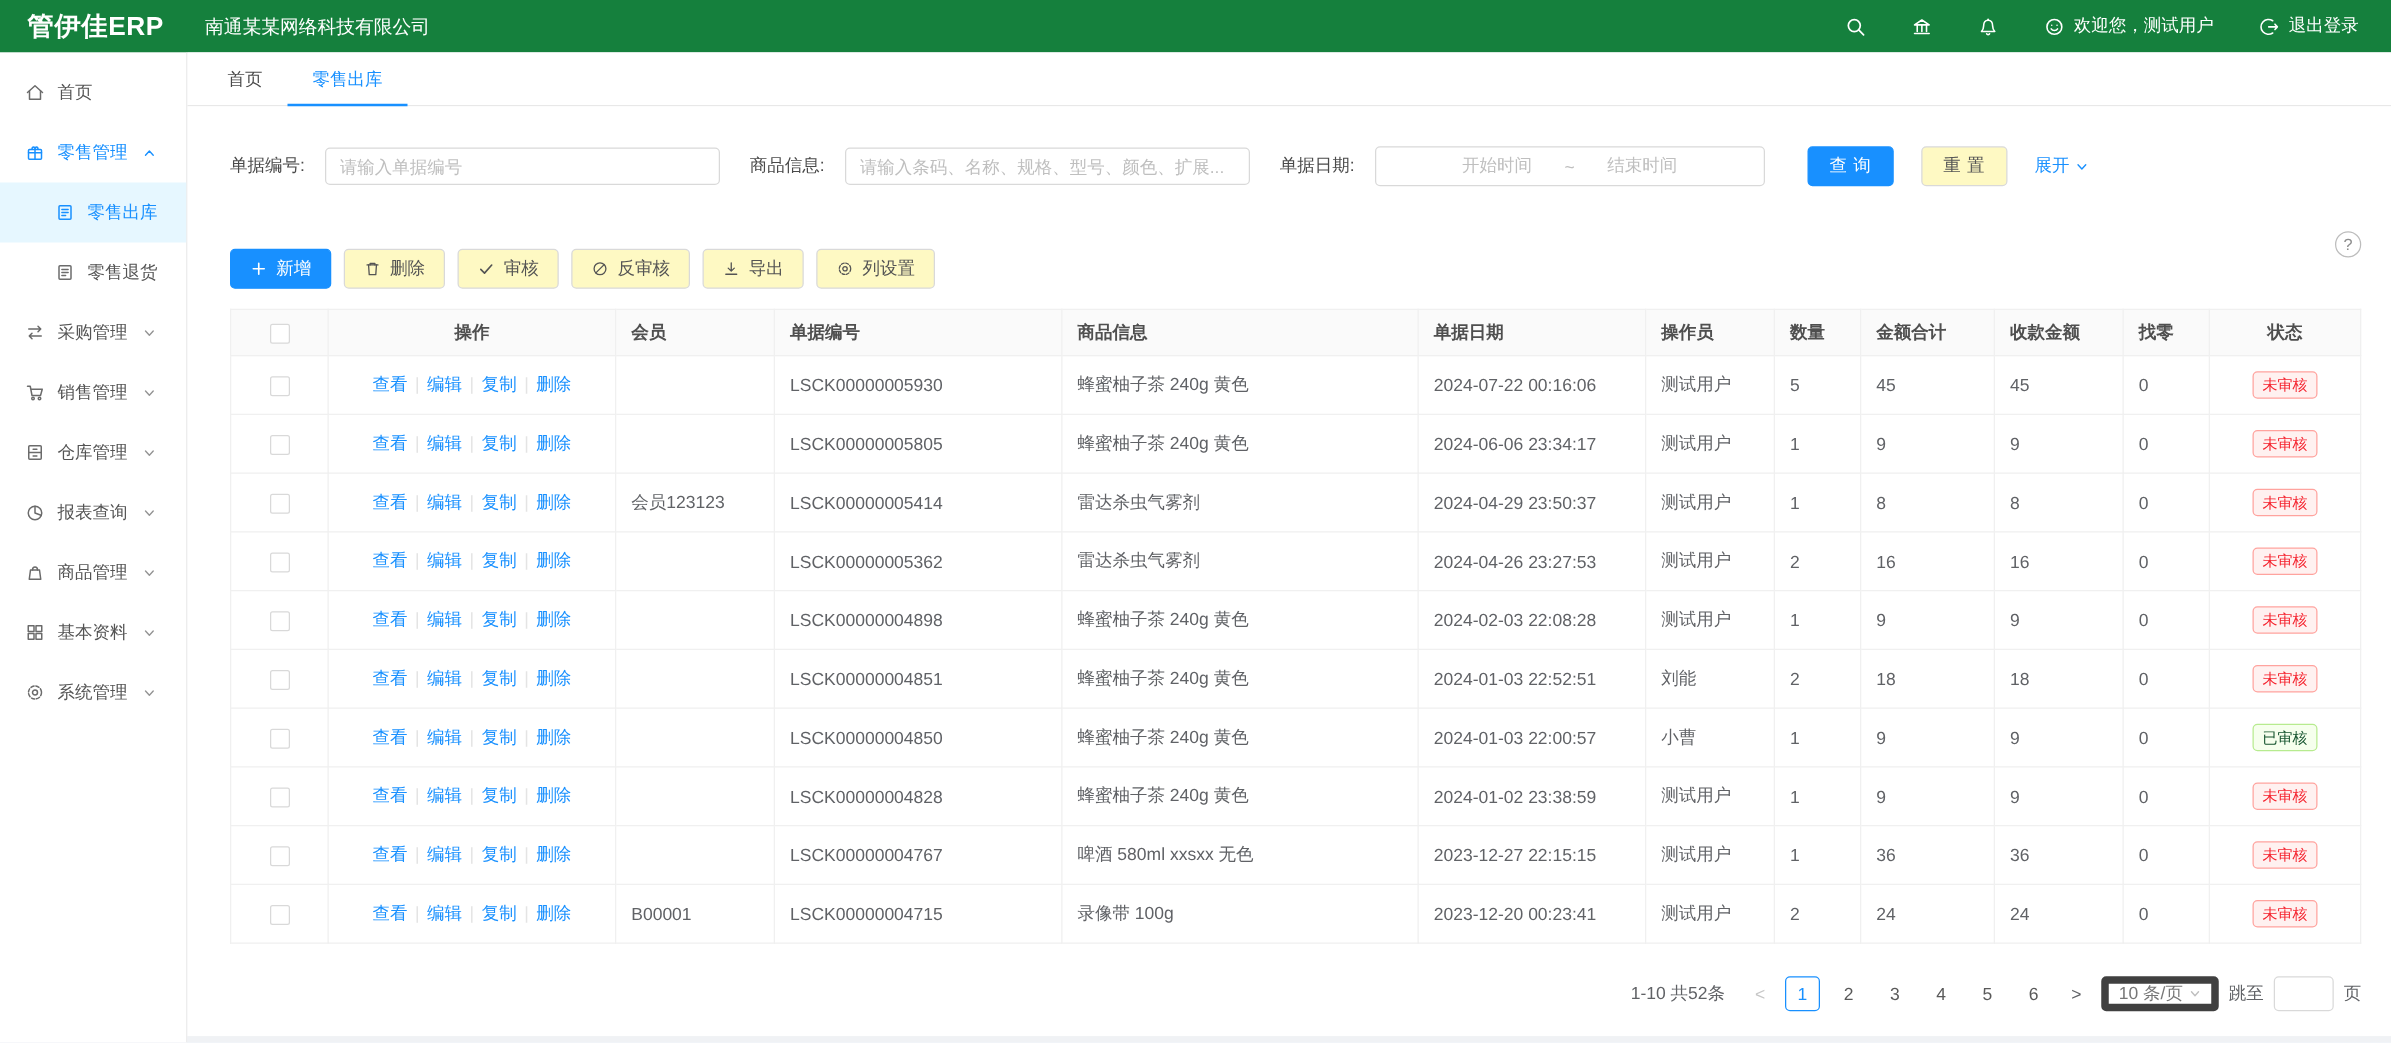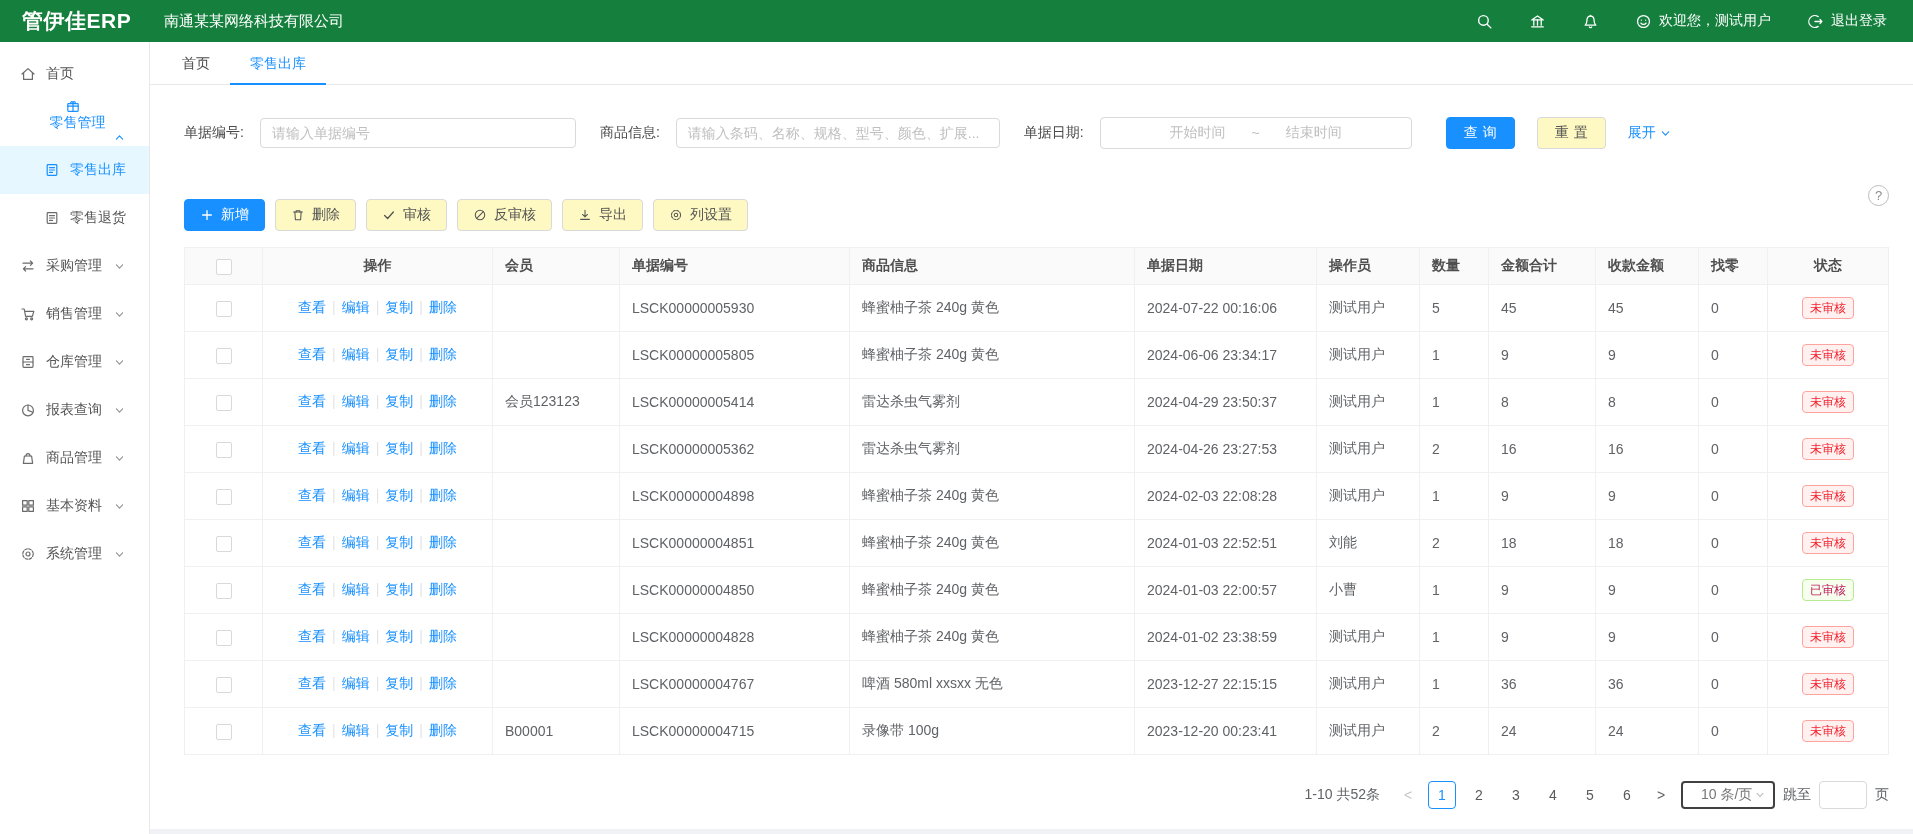--- a/index.html
+++ b/index.html
@@ -17,21 +17,21 @@
   .icn { display:inline-flex; }
   .icn svg { width:100%; height:100%; }
 
   
   .body-row { flex:1; display:flex; min-height:0; }
   .sidebar { width:150px; background:#fff; border-right:1px solid #e8e8e8; padding-top:8px; flex-shrink:0; }
   .side-item { height:48px; display:flex; align-items:center; padding:0 14px 0 20px; color:#545454; cursor:pointer; }
   .side-item .icn { width:16px; height:16px; margin-right:10px; color:#6b6b6b; }
   .side-item .lbl { flex:0 1 auto; }
   .side-item .chev { margin-left:auto; width:11px; height:11px; color:#949494; }
-  .side-item.blue, .side-item.blue .icn { color:#1890ff;flex-direction:column; }
+  .side-item.blue, .side-item.blue .icn { color:#1890ff; }
   .side-item.sub { padding-left:44px; }
   .side-item.active { background:#e6f7ff; color:#1890ff; }
   .side-item.active .icn { color:#1890ff; }
 
   .main { flex:1; display:flex; flex-direction:column; min-width:0; background:#f0f2f5; }
   .tabbar { height:43px; background:#fff; border-bottom:1px solid #e8e8e8; display:flex; padding-left:12px; flex-shrink:0; }
   .tab { height:43px; line-height:42px; padding:0 20px; color:#4a4a4a; position:relative; cursor:pointer; }
   .tab.active { color:#1890ff; }
   .tab.active::after { content:""; position:absolute; left:0; right:0; bottom:0; height:2px; background:#1890ff; }
 
@@ -67,32 +67,32 @@
   th, td { border:1px solid #f0f0f0; font-weight:normal; }
   th { height:37px; background:#fafafa; color:#4f4f4f; font-weight:600; padding:0 12px; text-align:left; }
   td { height:47px; color:#606266; padding:0 12px; overflow:hidden; white-space:nowrap; }
   th.c, td.c { text-align:center; padding:0 4px; }
   .cb { display:inline-block; width:16px; height:16px; border:1px solid #d9d9d9; border-radius:2px;
     background:#fff; vertical-align:middle; cursor:pointer; }
   .link { color:#1890ff; cursor:pointer; }
   .sep { color:#e4e4e4; margin:0 6px; }
   .badge { display:inline-block; font-size:12px; line-height:18px; padding:1px 7px; border-radius:4px; }
   .badge-red   { color:#f5222d; background:#fff1f0; border:1px solid #ffa39e; }
-  .badge-green { color:#be185d; background:#f6ffed; border:1px solid #b7eb8f; }
+  .badge-green { color:#14532d; background:#f6ffed; border:1px solid #b7eb8f; }
 
   
   .pager { margin-top:26px; display:flex; justify-content:flex-end; align-items:center; gap:8px; color:#606266; }
   .pg-total { margin-right:8px; }
   .pg-arrow { min-width:24px; height:28px; display:flex; align-items:center; justify-content:center; cursor:pointer; font-size:14px; }
   .pg-arrow.disabled { color:#c6c6c6; cursor:default; }
   .pg-num { min-width:28px; height:28px; line-height:26px; text-align:center; border:1px solid transparent;
     border-radius:4px; color:#595959; cursor:pointer; }
   .pg-num.current { border-color:#1890ff; color:#1890ff; background:#fff; }
-  .pg-size { width:94px; height:28px; border:2px solid #404040; border-radius:4px; display:flex;
-    align-items:center; justify-content:space-between; padding:0 8px 0 18px; color:#777; cursor:pointer; }
+  .pg-size { width:94px; height:28px; border:6px solid #404040; border-radius:4px; display:flex;
+    align-items:center; justify-content:space-between; padding:0 8px 0 8px; color:#777; cursor:pointer; }
   .pg-size .icn { width:10px; height:10px; color:#bfbfbf; }
   .pg-jump-input { width:48px; height:28px; border:1px solid #d9d9d9; border-radius:4px; outline:none; padding:0 6px; }
   .filler { flex:1; background:#f0f2f5; }
 </style>
 </head>
 <body>
 
 <div id="app">
 
   <div class="topbar">

